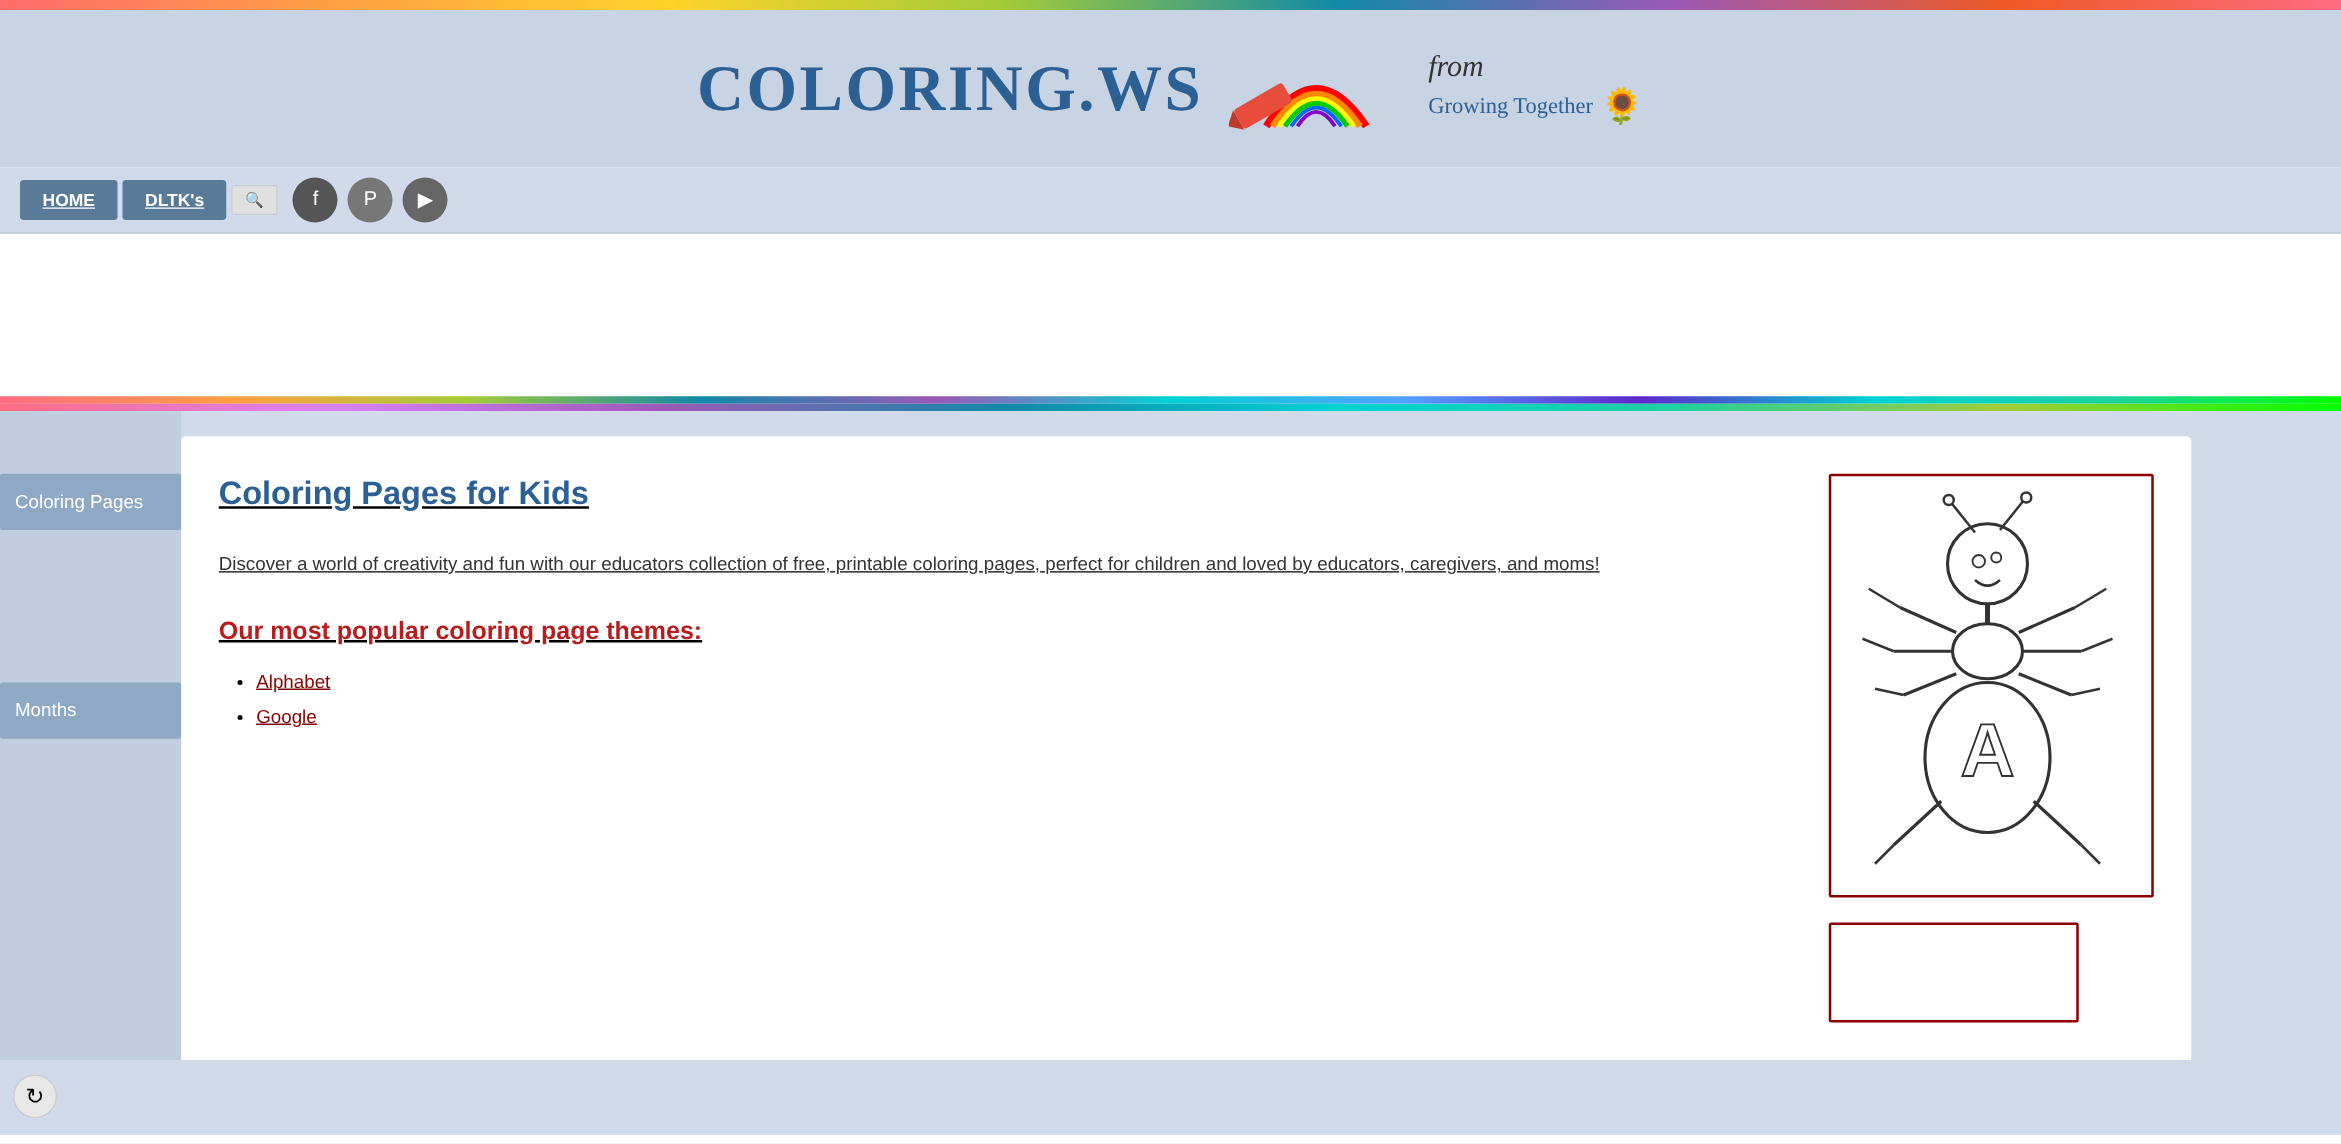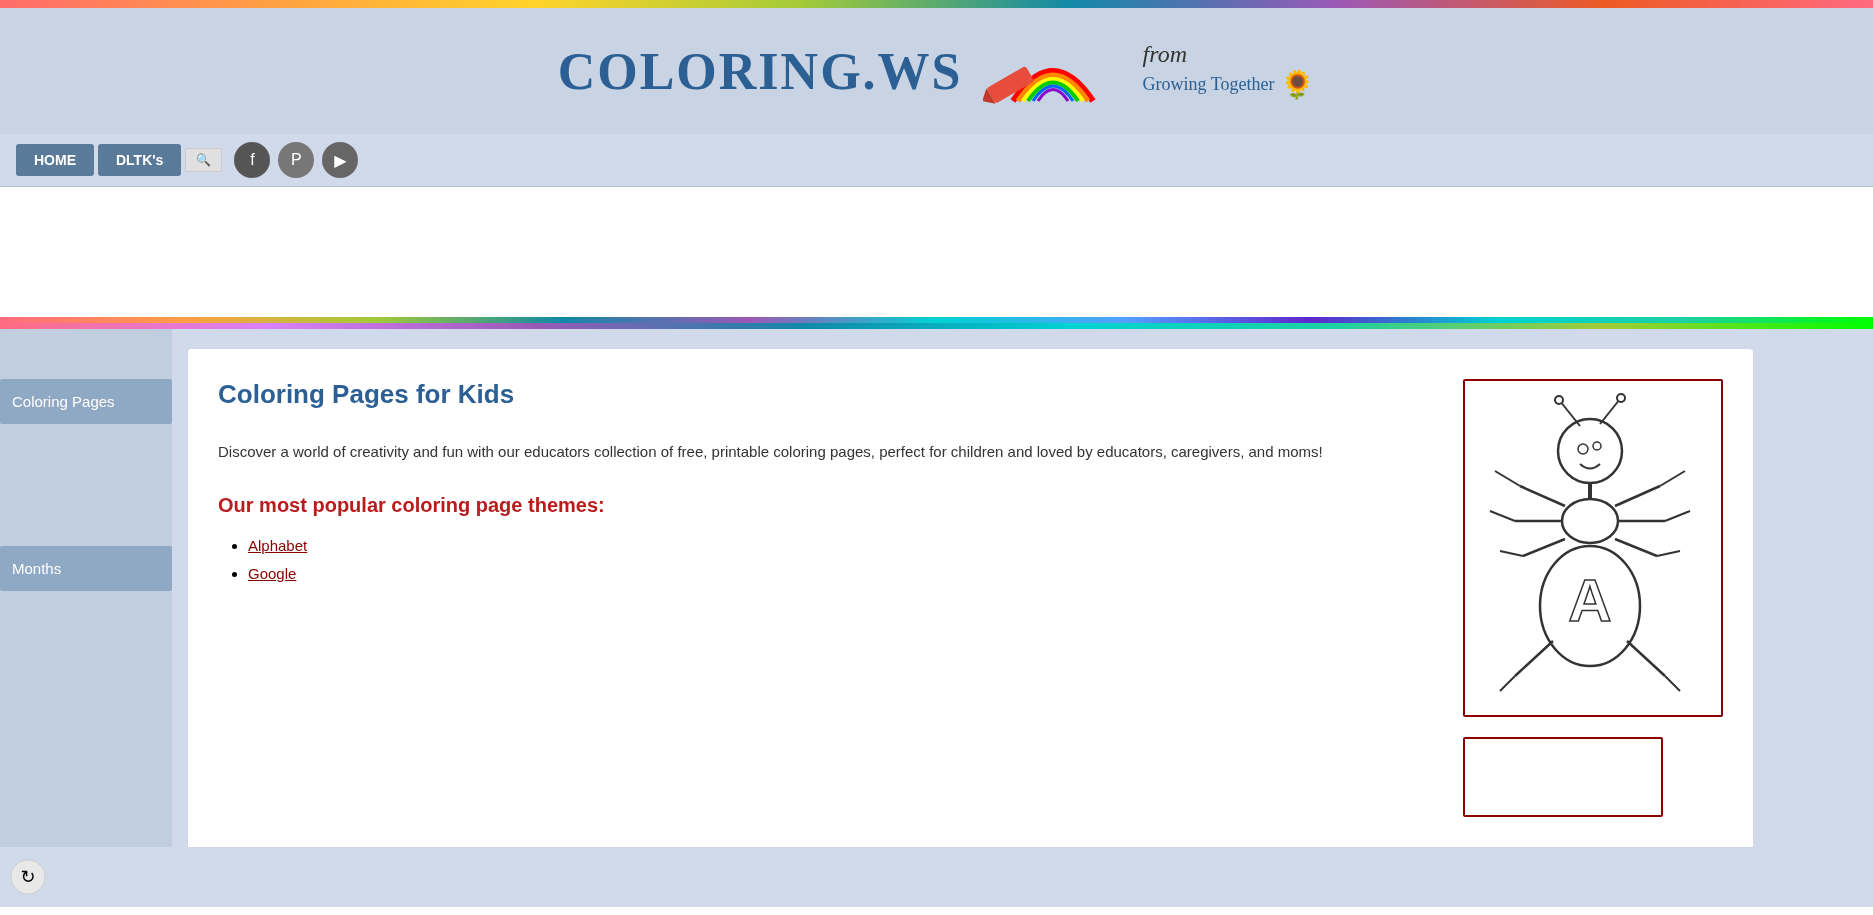--- a/index.html
+++ b/index.html
@@ -76,20 +76,21 @@
     }
     .nav-btn {
       background: #5a7a9a;
       color: white;
       border: none;
       padding: 8px 18px;
       font-size: 14px;
       font-weight: bold;
       cursor: pointer;
       border-radius: 3px;
+      text-decoration: underline;
     }
     .search-container {
       flex: 1;
       margin: 0 10px;
       background: white;
       border: 1px solid #ccc;
       border-radius: 3px;
       display: flex;
       align-items: center;
       padding: 4px 8px;
@@ -150,45 +151,46 @@
 
     
     .main-content {
       background: #d0daea;
       display: flex;
       min-height: 500px;
     }
 
     
     .sidebar {
-      width: 172px;
+      width: 145px;
       background: #c0cedf;
       padding-top: 50px;
       flex-shrink: 0;
     }
     .sidebar-item {
       background: #8fa8c4;
       color: white;
       padding: 14px 12px;
       margin-bottom: 2px;
       font-size: 15px;
       cursor: pointer;
       border-radius: 2px;
     }
     .sidebar-spacer { height: 120px; }
 
     
     .content-area {
       flex: 1;
       background: white;
-      margin: 20px 20px 0 16px;
+      margin: 20px 20px 0 0;
       padding: 30px;
       border-radius: 4px 4px 0 0;
       display: flex;
       gap: 30px;
+      text-decoration: underline;
     }
     .content-main {
       flex: 1;
     }
     .page-title {
       font-size: 26px;
       font-weight: bold;
       color: #2c6094;
       margin-bottom: 30px;
     }

